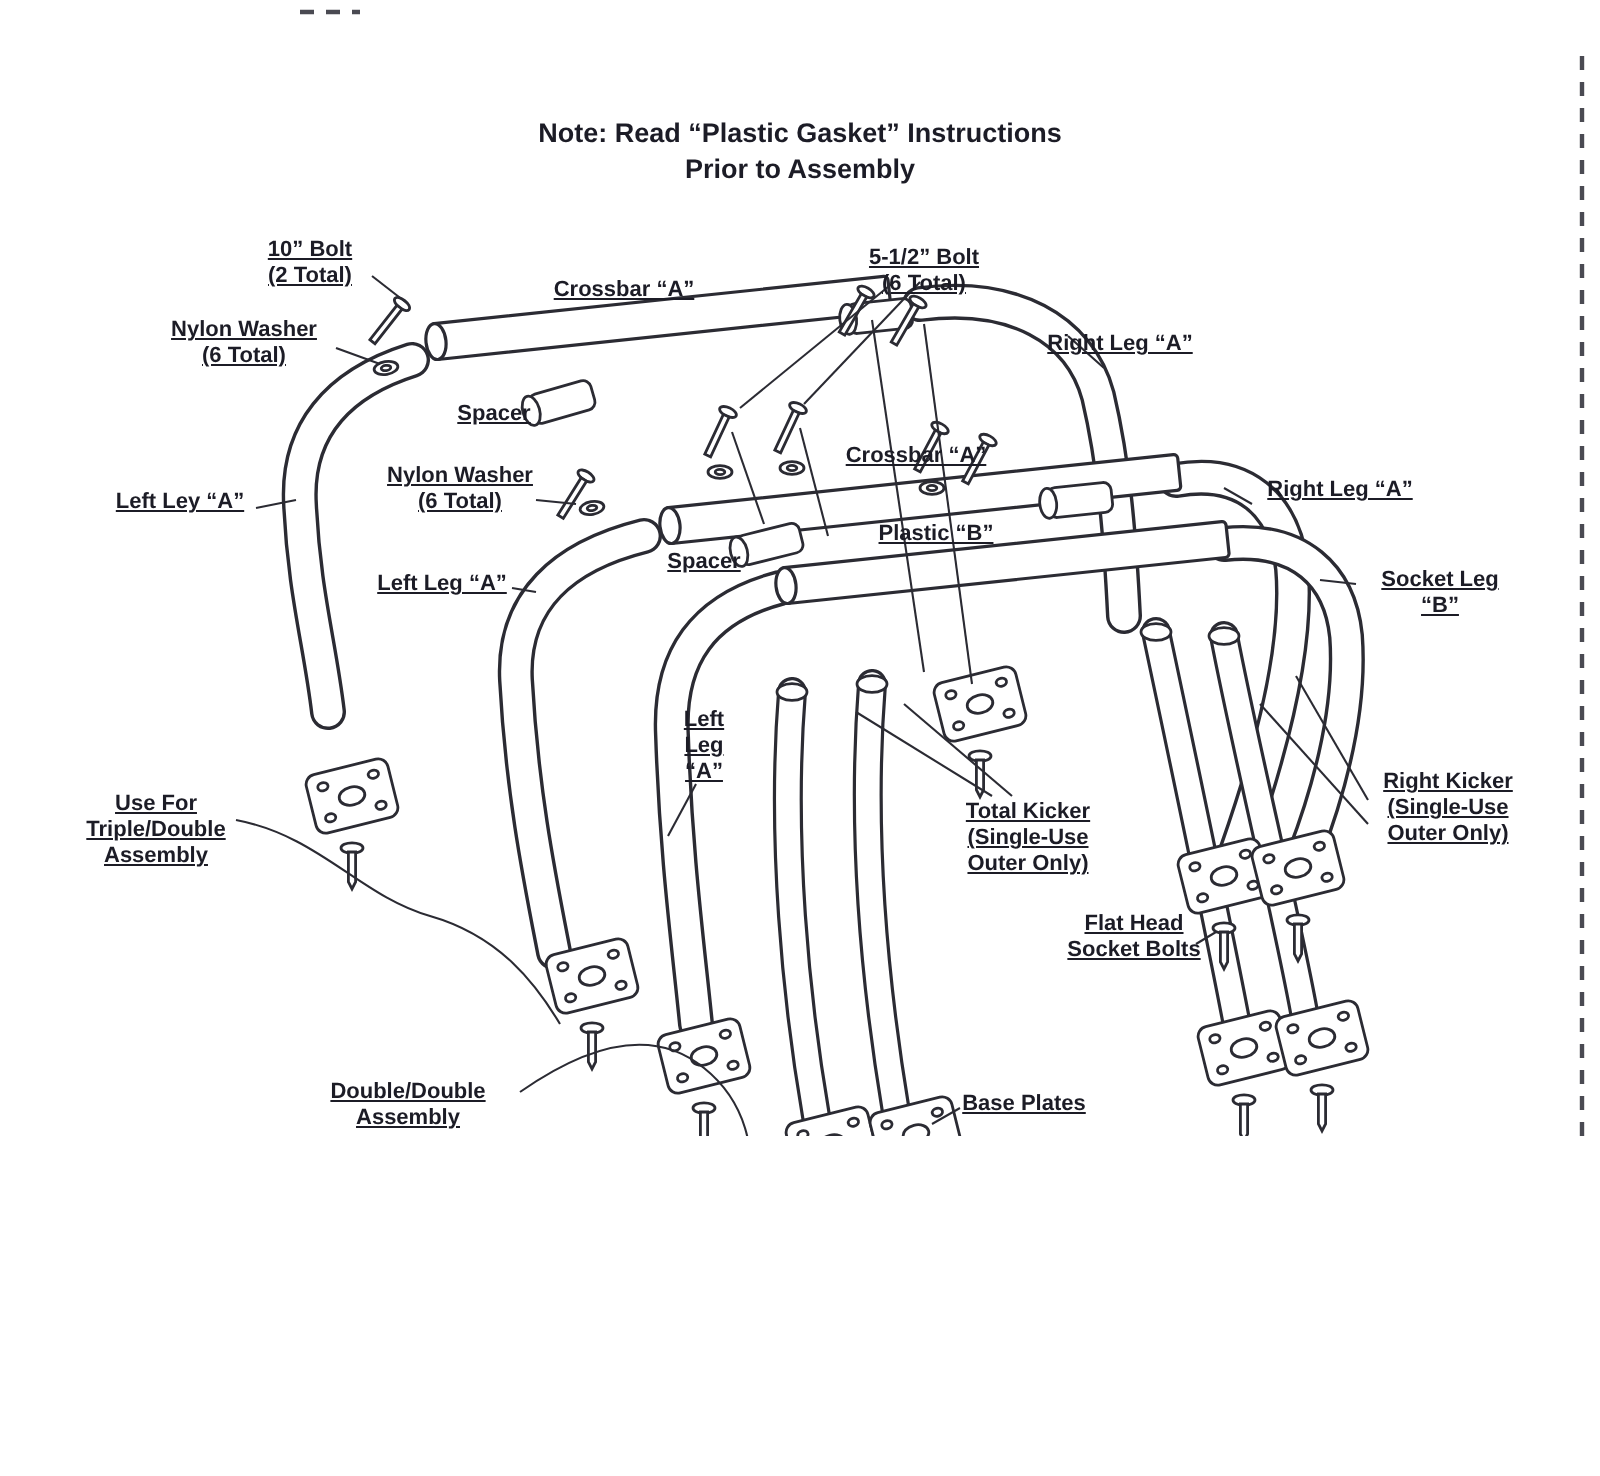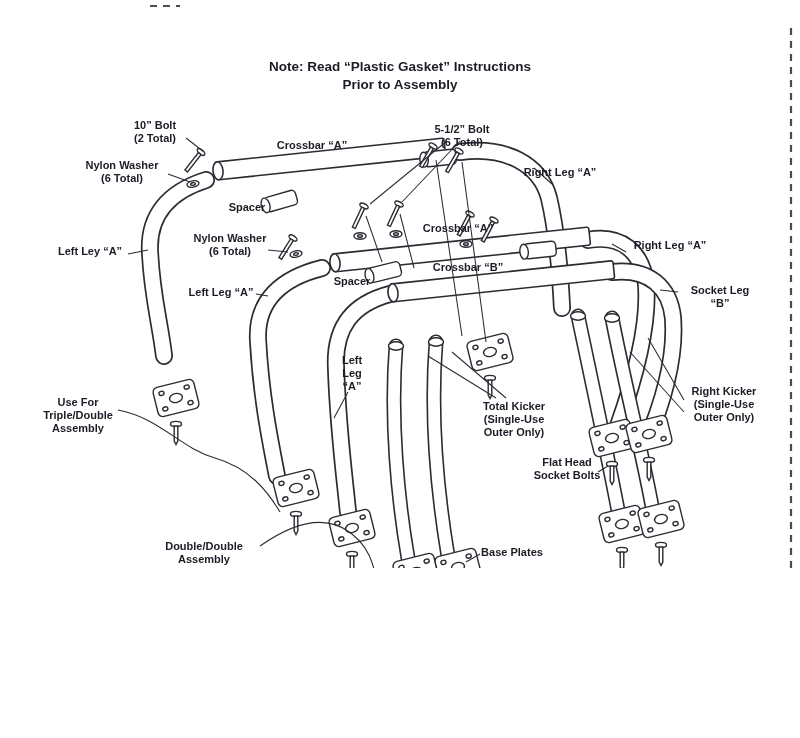--- a/index.html
+++ b/index.html
@@ -10,20 +10,21 @@
   .art{position:absolute;left:0;top:0;width:800px;height:738px;}
   .title{
     position:absolute;left:0;right:0;top:58px;text-align:center;
     font-weight:bold;font-size:13.5px;line-height:1.35;color:#1c1c26;
     white-space:pre-line;
   }
   .lbl{
     position:absolute;transform:translateX(-50%);text-align:center;
     font-weight:bold;font-size:11px;line-height:1.18;color:#1c1c26;
     white-space:pre-line;
+    text-decoration:underline;
   }
   
   .tube{fill:#ffffff;stroke:#2b2b33;stroke-width:1.6;}
   .lego{fill:none;stroke:#2b2b33;stroke-width:18;stroke-linecap:round;}
   .legi{fill:none;stroke:#ffffff;stroke-width:14.6;stroke-linecap:round;}
   .kico{fill:none;stroke:#2b2b33;stroke-width:15;stroke-linecap:round;}
   .kici{fill:none;stroke:#ffffff;stroke-width:11.8;stroke-linecap:round;}
   .hw{fill:#ffffff;stroke:#2b2b33;stroke-width:1.4;}
   .ld{fill:none;stroke:#2b2b33;stroke-width:1.05;}
   .dash{stroke:#4a4a52;stroke-width:2.2;stroke-dasharray:7 6;fill:none;}
@@ -199,21 +200,21 @@
   <div class="lbl" style="left:312px;top:139px">Crossbar “A”</div>
   <div class="lbl" style="left:122px;top:159px">Nylon Washer
 (6 Total)</div>
   <div class="lbl" style="left:560px;top:166px">Right Leg “A”</div>
   <div class="lbl" style="left:247px;top:201px">Spacer</div>
   <div class="lbl" style="left:458px;top:222px">Crossbar “A”</div>
   <div class="lbl" style="left:230px;top:232px">Nylon Washer
 (6 Total)</div>
   <div class="lbl" style="left:670px;top:239px">Right Leg “A”</div>
   <div class="lbl" style="left:90px;top:245px">Left Ley “A”</div>
-  <div class="lbl" style="left:468px;top:261px">Crossbar “B”</div>
+  <div class="lbl" style="left:468px;top:261px">Plastic “B”</div>
   <div class="lbl" style="left:352px;top:275px">Spacer</div>
   <div class="lbl" style="left:720px;top:284px">Socket Leg “B”</div>
   <div class="lbl" style="left:221px;top:286px">Left Leg “A”</div>
   <div class="lbl" style="left:352px;top:354px">Left
 Leg
 “A”</div>
   <div class="lbl" style="left:78px;top:396px">Use For
 Triple/Double
 Assembly</div>
   <div class="lbl" style="left:514px;top:400px">Total Kicker

